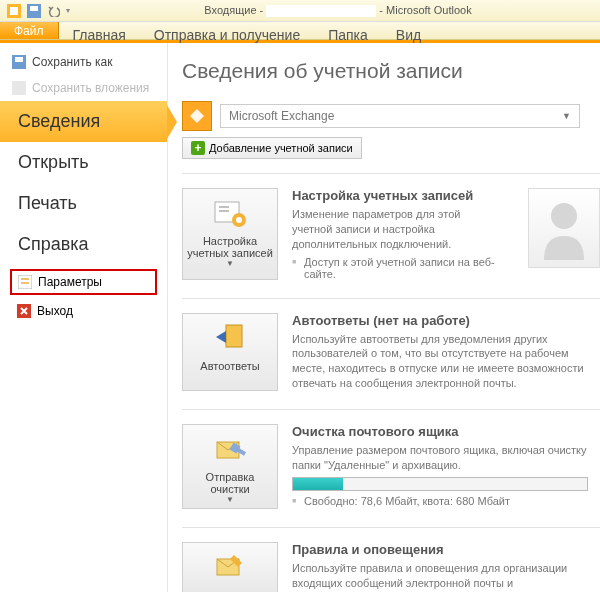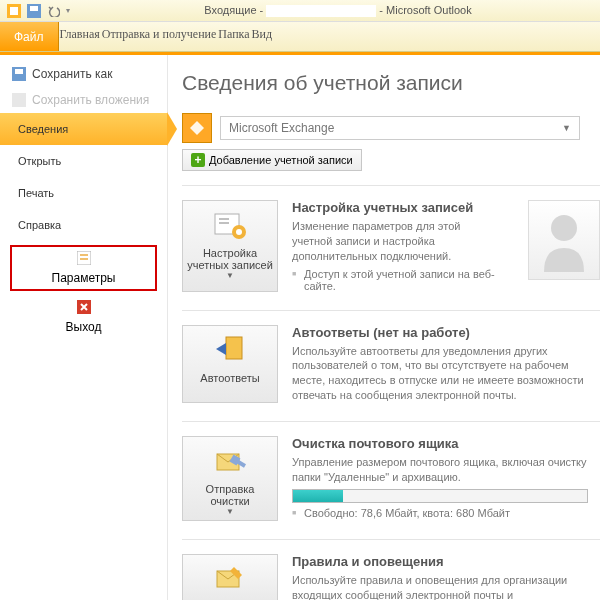--- a/index.html
+++ b/index.html
@@ -2,32 +2,32 @@
 <html><head>
 <meta charset="utf-8">
 <style>
 * { box-sizing: border-box; margin: 0; padding: 0; font-family: "Segoe UI", Tahoma, sans-serif; }
 body { width: 600px; height: 600px; overflow: hidden; background: #fff; font-size: 12px; }
 .titlebar { height: 22px; background: linear-gradient(#fdfae5,#f7f0c9); border-bottom: 1px solid #ddd; display: flex; align-items: center; font-size: 11px; color: #555; }
 .titlebar .qat { display: flex; gap: 4px; padding: 0 6px; align-items: center; }
 .qat-icon { width: 16px; height: 16px; display: inline-flex; align-items: center; justify-content: center; }
 .titlebar .title { flex: 1; text-align: center; }
 .titlebar .title .blank { display: inline-block; width: 110px; height: 12px; background: #fff; vertical-align: middle; }
-.ribbon { height: 30px; background: linear-gradient(#fdf9e4,#f7efc5); border-bottom: 1px solid #d6cc8a; display: flex; align-items: stretch; }
+.ribbon { height: 18px; background: linear-gradient(#fdf9e4,#f7efc5); border-bottom: 1px solid #d6cc8a; display: flex; align-items: stretch; }
 .file-tab { background: linear-gradient(#ffc14d,#ff9d00); color: #fff; padding: 4px 14px; font-size: 12px; border-right: 1px solid #d18800; display:flex; align-items:center; }
-.ribbon-tab { padding: 5px 1px; color: #555; font-size: 12px; cursor: default; font-family: Liberation Serif, serif; }
+.ribbon-tab { padding: 5px 14px; color: #555; font-size: 14px; cursor: default; }
 .orangebar { height: 3px; background: #ff9d00; }
 .body { display: flex; height: calc(600px - 22px - 26px - 3px); }
 .sidebar { width: 168px; background: #fff; border-right: 1px solid #e7e7e7; padding-top: 6px; }
 .side-item { display: flex; align-items: center; gap: 6px; padding: 6px 12px; font-size: 12px; color: #444; cursor: default; }
 .side-item.disabled { color: #bbb; }
-.side-simple { padding: 10px 18px; font-size: 11px; color: #333; }
+.side-simple { padding: 10px 18px; font-size: 18px; color: #333; }
 .side-selected { background: linear-gradient(#ffcf5a,#ffb32a); position: relative; font-weight: 500; }
 .side-selected::after { content:""; position:absolute; right:-10px; top:50%; transform:translateY(-50%); border-left:10px solid #ffb32a; border-top:17px solid transparent; border-bottom:17px solid transparent; }
-.side-group-border { border: 1px solid #d9d9d9; margin: 4px 10px; padding: 4px 6px; display:flex; align-items:center; gap:6px;flex-direction:column; }
+.side-group-border { border: 1px solid #d9d9d9; margin: 4px 10px; padding: 4px 6px; display:flex; align-items:center; gap:6px; }
 .side-group-border.highlight { border: 2px solid #d40000; }
 .content { flex: 1; padding: 16px 0 0 14px; overflow: hidden; }
 h1.page-title { font-size: 21px; font-weight: 400; color: #666; margin-bottom: 18px; }
 .account-row { display: flex; align-items: center; gap: 8px; margin-bottom: 6px; }
 .account-icon { width: 30px; height: 30px; background: #ffa826; border: 1px solid #d18800; display:flex; align-items:center; justify-content:center; }
 .account-select { border: 1px solid #ccc; padding: 4px 8px; font-size: 12px; color: #777; flex:1; max-width: 360px; display:flex; justify-content:space-between; align-items:center; }
 .add-account-btn { border: 1px solid #c7c7c7; background: linear-gradient(#fafafa,#ececec); padding: 3px 8px; font-size: 11px; display: inline-flex; align-items: center; gap: 4px; margin-bottom: 14px; }
 .plus { width:14px; height:14px; background:#4ea614; color:#fff; display:inline-flex; align-items:center; justify-content:center; font-weight:bold; font-size:12px; border-radius:2px; }
 hr.sep { border: none; border-top: 1px solid #e4e4e4; margin: 0 0 14px 0; }
 .section { display: flex; gap: 14px; margin-bottom: 18px; }

